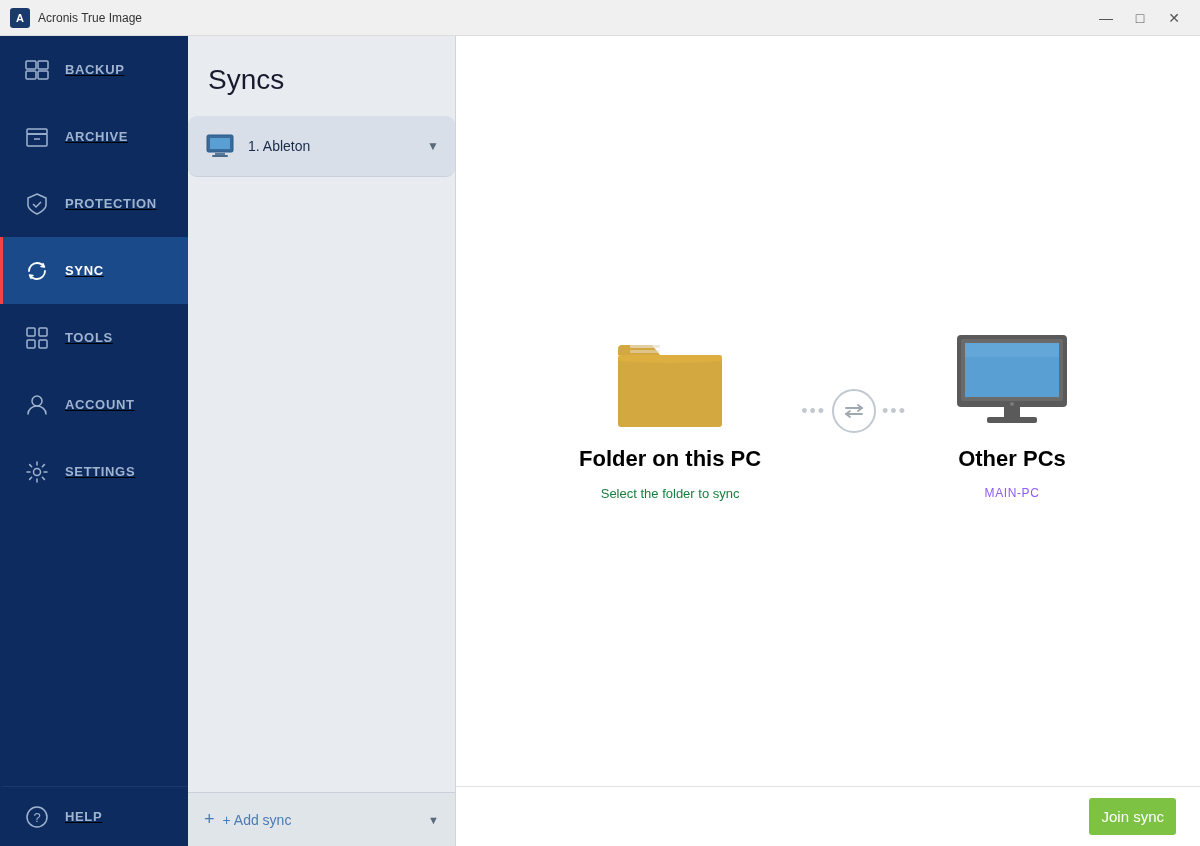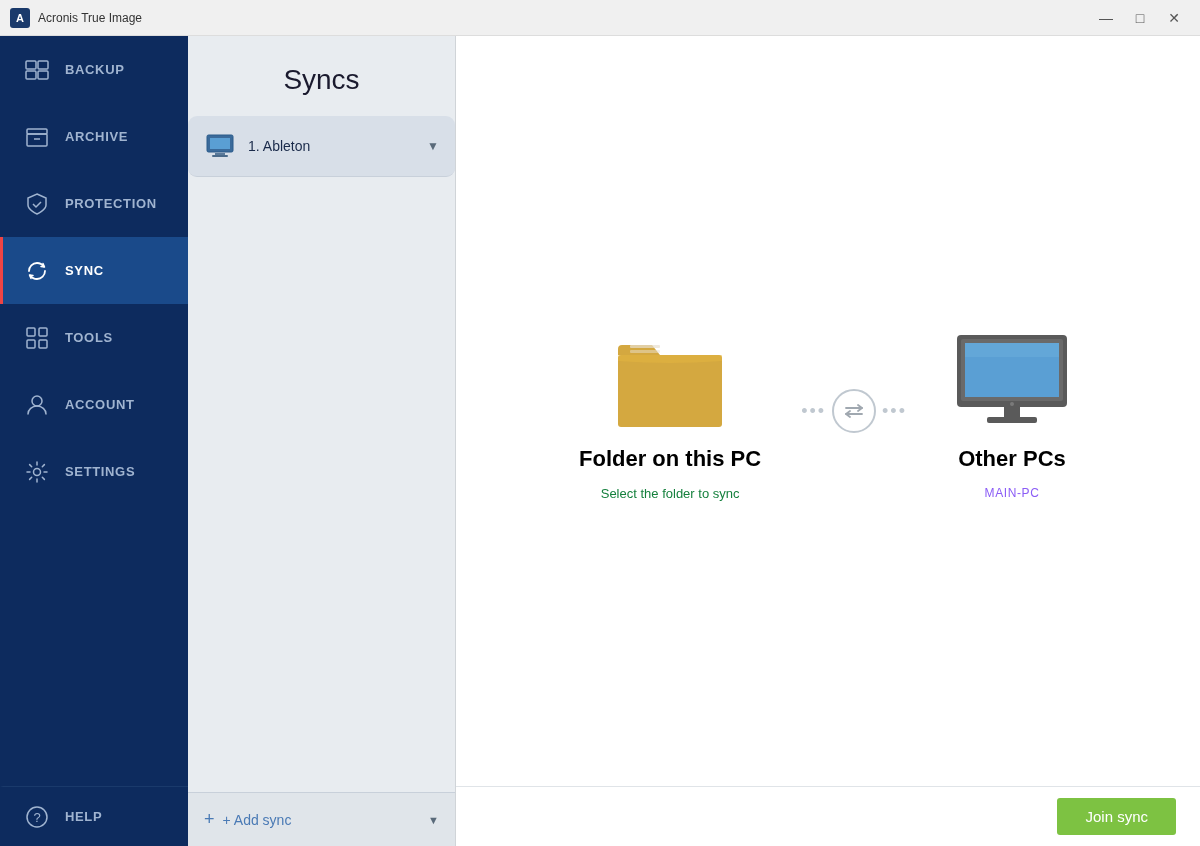--- a/index.html
+++ b/index.html
@@ -41,20 +41,21 @@
       overflow: hidden;
     }
 
     
     .sidebar {
       width: 188px;
       background: #0d2b5e;
       display: flex;
       flex-direction: column;
       flex-shrink: 0;
+      text-decoration: underline;
     }
     .nav-item {
       display: flex;
       align-items: center;
       padding: 0 20px;
       height: 67px;
       cursor: pointer;
       color: #a0b4d0;
       text-decoration: none;
       gap: 14px;
@@ -86,21 +87,20 @@
       width: 268px;
       background: #e8ecf0;
       display: flex;
       flex-direction: column;
       flex-shrink: 0;
       border-right: 1px solid #d0d4d8;
     }
     .middle-header {
       padding: 28px 20px 20px;
       background: #e8ecf0;
-      text-align: center;
     }
     .middle-title {
       font-size: 28px;
       font-weight: 300;
       color: #1a1a2e;
     }
     .sync-list { flex: 1; overflow-y: auto; }
     .sync-item {
       display: flex;
       align-items: center;
@@ -218,21 +218,21 @@
       display: flex;
       align-items: center;
       justify-content: flex-end;
       padding: 0 24px;
       border-top: 1px solid #e0e4e8;
     }
     .join-sync-btn {
       background: #7dc242;
       color: white;
       border: none;
-      padding: 10px 28px;
+      padding: 10px 12px;
       font-size: 15px;
       font-weight: 500;
       border-radius: 3px;
       cursor: pointer;
     }
 
     
     svg { display: block; }
   </style>
 </head>

